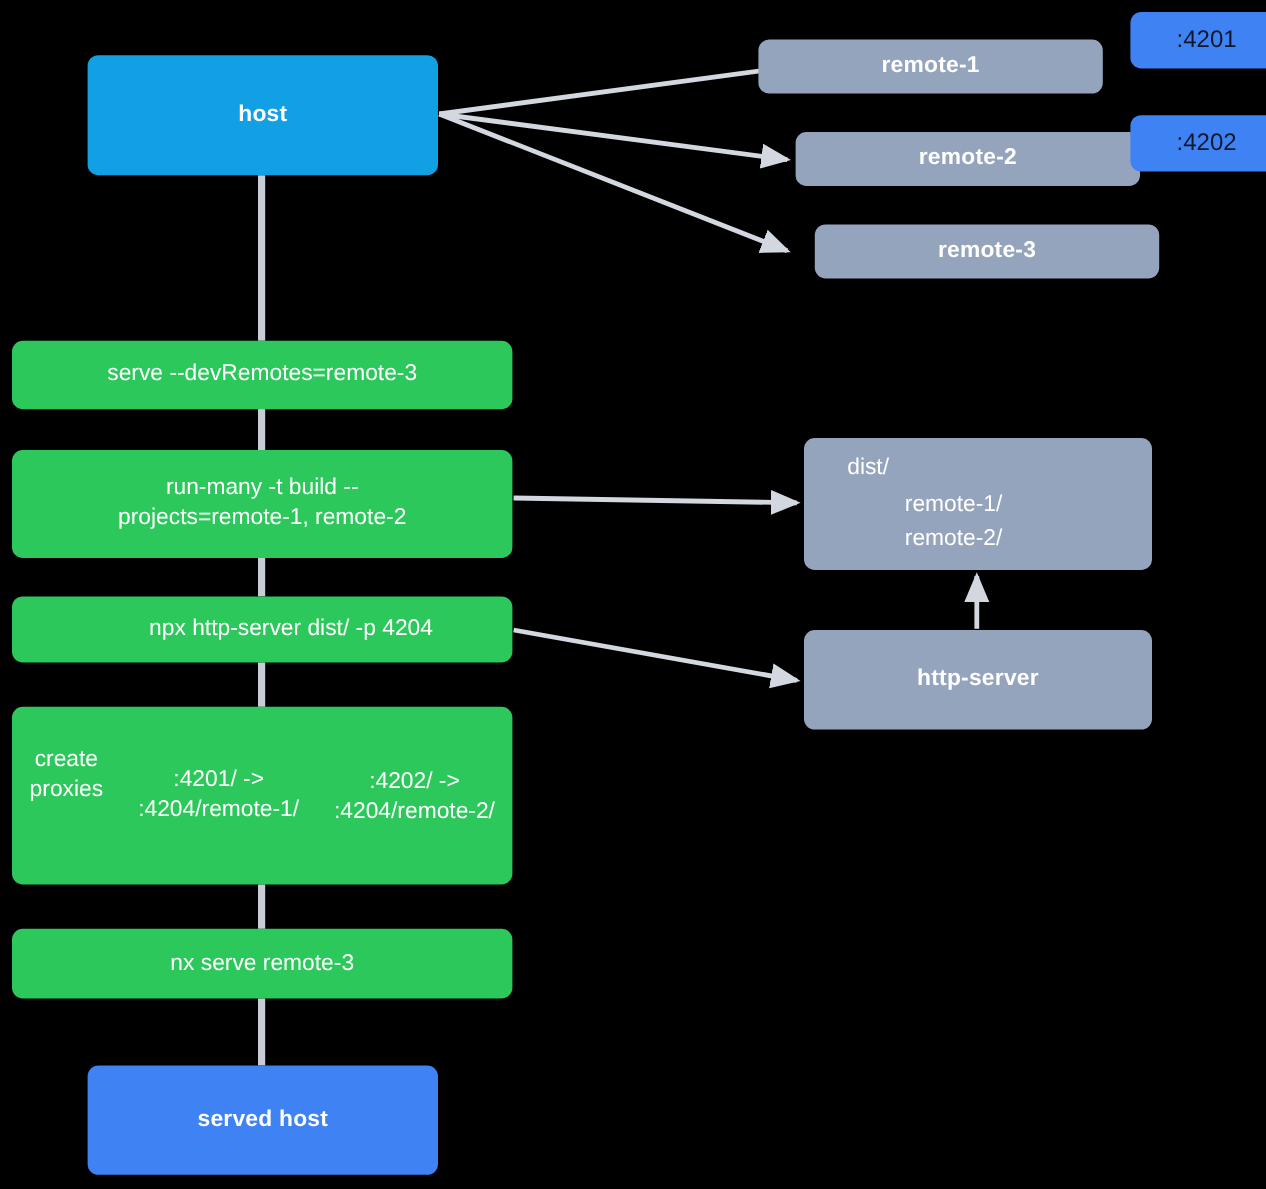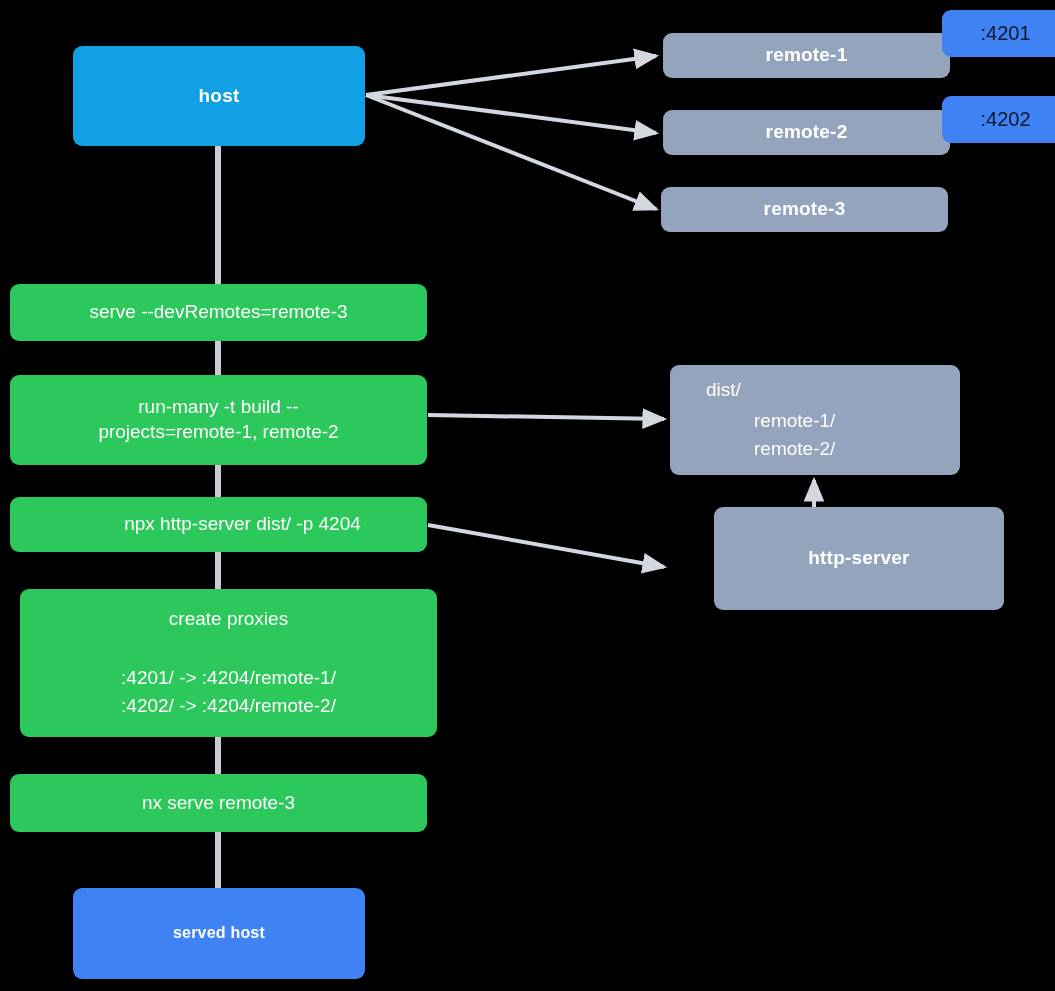--- a/index.html
+++ b/index.html
@@ -37,21 +37,21 @@
   }
   .node.blue-host {
     background: #12A0E4;
     font-weight: bold;
     font-size: 19px;
     letter-spacing: 0.2px;
   }
   .node.blue-served {
     background: #3F82F4;
     font-weight: bold;
-    font-size: 16px;
+    font-size: 19px;
     letter-spacing: 0.2px;
   }
   .node.green {
     background: #2DC85B;
     font-weight: normal;
     font-size: 19px;
   }
   .node.gray {
     background: #95A4BD;
     font-weight: bold;
@@ -122,55 +122,55 @@
 
   <div class="node green multiline" style="left:10px; top:375px; width:417px; height:90px;">
     <span>run-many -t build --
 projects=remote-1, remote-2</span>
   </div>
 
   <div class="node green" style="left:10px; top:497px; width:417px; height:55px;padding-left:48px;">
     <span>npx http-server dist/ -p 4204</span>
   </div>
 
-  <div class="node green" style="left:20px; top:589px; width:417px; height:148px; flex-direction:column; justify-content:center;">
+  <div class="node green" style="left:10px; top:589px; width:417px; height:148px; justify-content:center;">
     <span class="tree-text" style="margin-bottom:34px;">create proxies</span>
     <span class="tree-text">:4201/ -&gt; :4204/remote-1/</span>
     <span class="tree-text" style="margin-top:4px;">:4202/ -&gt; :4204/remote-2/</span>
   </div>
 
   <div class="node green" style="left:10px; top:774px; width:417px; height:58px;">
     <span>nx serve remote-3</span>
   </div>
 
   <div class="node blue-served" style="left:73px; top:888px; width:292px; height:91px;">
     <span>served host</span>
   </div>
 
-  <div class="node gray" style="left:663px; top:33px; width:287px; height:45px;">
+  <div class="node gray" style="left:632px; top:33px; width:287px; height:45px;">
     <span>remote-1</span>
   </div>
   <div class="badge" style="left:918px; top:10px; width:127px; height:47px;">
     <span>:4201</span>
   </div>
 
   <div class="node gray" style="left:663px; top:110px; width:287px; height:45px;">
     <span>remote-2</span>
   </div>
   <div class="badge" style="left:918px; top:96px; width:127px; height:47px;">
     <span>:4202</span>
   </div>
 
-  <div class="node gray" style="left:661px; top:187px; width:287px; height:45px;">
+  <div class="node gray" style="left:679px; top:187px; width:287px; height:45px;">
     <span>remote-3</span>
   </div>
 
   <div class="node gray plain" style="left:670px; top:365px; width:290px; height:110px; flex-direction:column; align-items:flex-start; justify-content:center; padding-left:36px;">
     <span class="tree-text">dist/</span>
     <span class="tree-text indent" style="margin-top:6px;">remote-1/</span>
     <span class="tree-text indent" style="margin-top:4px;">remote-2/</span>
   </div>
 
-  <div class="node gray" style="left:670px; top:507px; width:290px; height:103px;margin-left:44px;">
+  <div class="node gray" style="left:670px; top:525px; width:290px; height:83px;">
     <span>http-server</span>
   </div>
 
 </div>
 
 </body></html>

